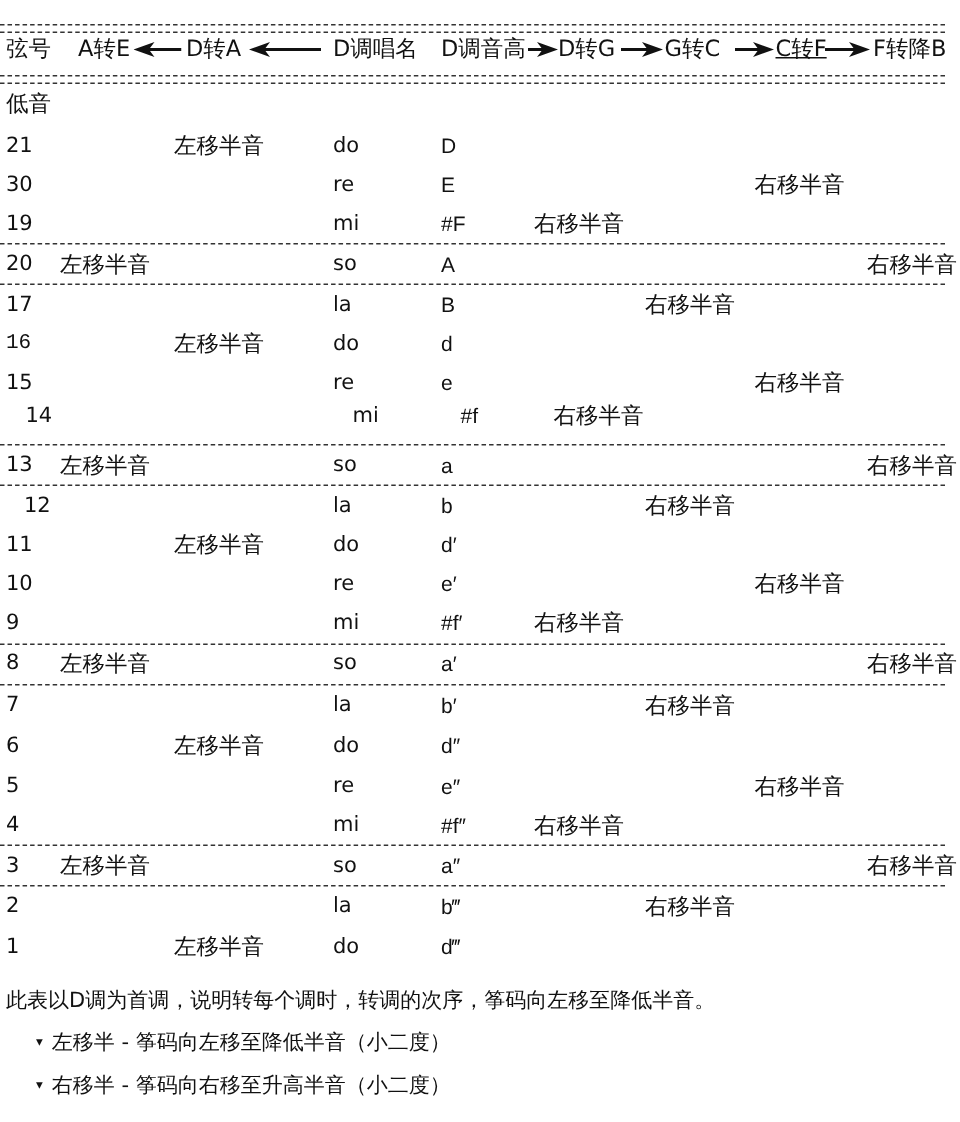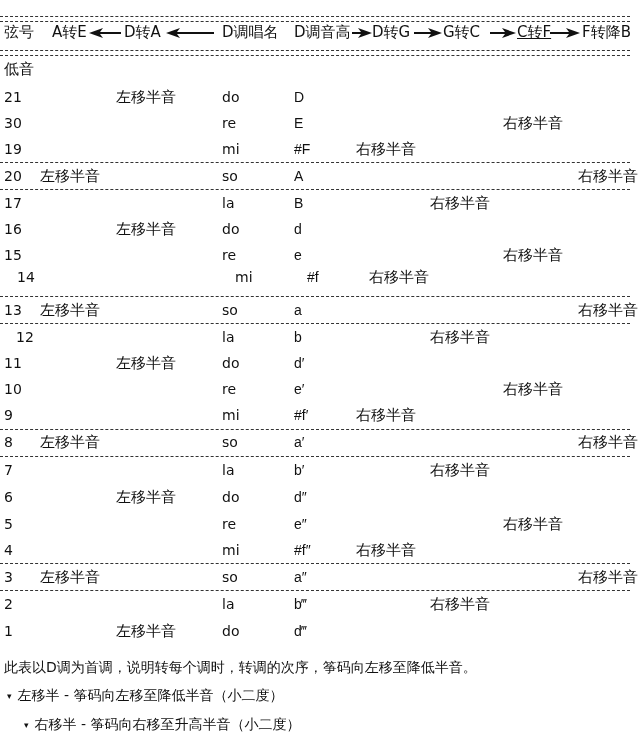--- a/index.html
+++ b/index.html
@@ -81,21 +81,21 @@
       <span class="abs note" style="left: 294px; top: 0px;">A</span>
       <span class="abs cn" style="right: 2px; top: 0px;">右移半音</span>
     </div>
     <div class="row" style="top: 196px;">
       <span class="abs cell" style="left: 4px; top: 0px;">17</span>
       <span class="abs cell" style="left: 222px; top: 0px;">la</span>
       <span class="abs note" style="left: 294px; top: 0px;">B</span>
       <span class="abs cn" style="left: 430px; top: 0px;">右移半音</span>
     </div>
     <div class="row" style="top: 222px;">
-      <span class="abs cell" style="left: 4px; top: 0px;">16</span>
+      <span class="abs cell" style="left: 4px; top: 0px; font-family: Liberation Mono, monospace;">16</span>
       <span class="abs cn" style="left: 116px; top: 0px;">左移半音</span>
       <span class="abs cell" style="left: 222px; top: 0px;">do</span>
       <span class="abs note" style="left: 294px; top: 0px;">d</span>
     </div>
     <div class="row" style="top: 248px;">
       <span class="abs cell" style="left: 4px; top: 0px;">15</span>
       <span class="abs cell" style="left: 222px; top: 0px;">re</span>
       <span class="abs note" style="left: 294px; top: 0px;">e</span>
       <span class="abs cn" style="left: 503px; top: 0px;">右移半音</span>
     </div>
@@ -191,18 +191,18 @@
 <div class="dash" style="top:162px;"></div>
 <div class="dash" style="top:189px;"></div>
 <div class="dash" style="top:296px;"></div>
 <div class="dash" style="top:323px;"></div>
 <div class="dash" style="top:429px;"></div>
 <div class="dash" style="top:456px;"></div>
 <div class="dash" style="top:563px;"></div>
 <div class="dash" style="top:590px;"></div>
 
 <span class="abs foot" style="left:4px;top:660px;">此表以D调为首调，说明转每个调时，转调的次序，筝码向左移至降低半音。</span>
-<div class="abs foot" style="left:7px;top:688px;">
+<div class="abs foot" style="left:24px;top:688px;">
   <span class="bullet">▾</span><span>左移半 - 筝码向左移至降低半音（小二度）</span>
 </div>
 <div class="abs foot" style="left:24px;top:717px;">
   <span class="bullet">▾</span><span>右移半 - 筝码向右移至升高半音（小二度）</span>
 </div>
 
 </body></html>

